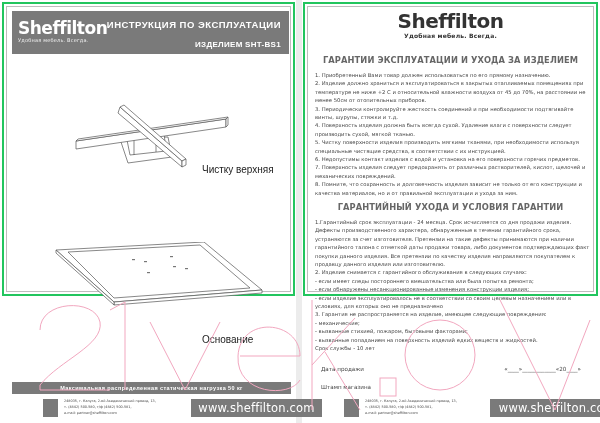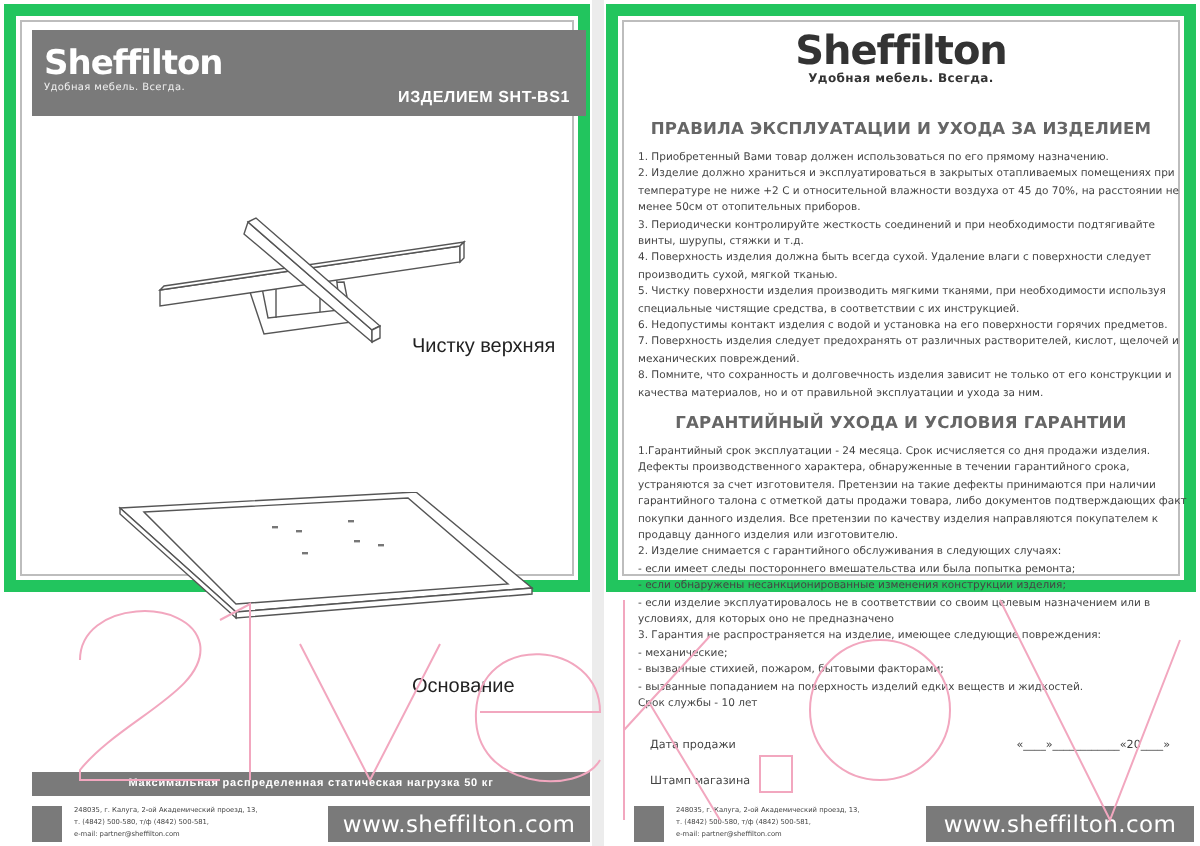--- a/index.html
+++ b/index.html
@@ -2,21 +2,21 @@
 <html><head>
 <meta charset="utf-8">
 <style>
   html, body { margin:0; padding:0; }
   body {
     width:600px; height:423px; background:#ffffff; position:relative; overflow:hidden;
     font-family:"DejaVu Sans", sans-serif; color:#333;
   }
   .page {
     position:absolute; top:2px; height:294px; background:#fff;
-    border:6px solid #22c55e; box-shadow: inset 0 0 0 2px #fff, inset 0 0 0 3px #bdbdbd;
+    border:2px solid #22c55e; box-shadow: inset 0 0 0 2px #fff, inset 0 0 0 3px #bdbdbd;
     box-sizing:border-box;
   }
   .page.left { left:2px; width:293px; }
   .page.right { left:303px; width:295px; }
   .gap { position:absolute; left:296px; top:0; width:6px; height:423px; background:#ececec; }
 
   
   .l-header {
     position:absolute; left:8px; top:7px; width:277px; height:43px; background:#7a7a7a;
   }
@@ -27,21 +27,21 @@
   .l-subtitle { position:absolute; right:8px; top:29px; color:#fff; font-family:"Liberation Sans", sans-serif; font-weight:bold; font-size:8px; letter-spacing:0.3px; }
 
   .caption { position:absolute; font-family:"Liberation Sans", sans-serif; font-size:10px; color:#222; }
 
   .load-band {
     position:absolute; left:8px; top:378px; width:279px; height:12px; background:#7a7a7a;
     color:#fff; font-family:"Liberation Sans", sans-serif; font-weight:bold; font-size:5.5px; letter-spacing:0.4px;
     text-align:center; line-height:12px;
   }
 
-  .footer { position:absolute; top:396px; height:20px; }
+  .footer { position:absolute; top:396px; height:20px;margin-left:31px; }
   .footer .sq { position:absolute; left:0; top:1px; width:15px; height:18px; background:#7a7a7a; }
   .footer .addr { position:absolute; left:21px; top:0; font-size:3.4px; line-height:6px; color:#444; white-space:nowrap; }
   .footer .url-band {
     position:absolute; top:1px; height:18px; background:#7a7a7a; color:#fff;
     font-family:"DejaVu Sans", sans-serif; font-size:11.5px; line-height:18px; text-align:center; letter-spacing:0.2px;
   }
 
   
   .r-logo { position:absolute; left:0; width:100%; top:6px; text-align:center; color:#333; }
   .r-logo .logo-word { font-size:20px; line-height:22px; color:#333; }
@@ -60,20 +60,21 @@
 <body>
 
 <div class="gap"></div>
 
 <div class="page left">
   <div class="l-header">
     <div class="logo-white">
       <div class="logo-word">Sheffilton</div>
       <div class="logo-tag">Удобная мебель. Всегда.</div>
     </div>
+    <div class="l-title">ИНСТРУКЦИЯ ПО ЭКСПЛУАТАЦИИ</div>
     <div class="l-subtitle">ИЗДЕЛИЕМ SHT-BS1</div>
   </div>
 
   <svg style="left:60px;top:95px;" width="175" height="70" viewBox="0 0 175 70">
     <g fill="#fff" stroke="#555" stroke-width="0.7">
 
       <polygon points="56,40 104,38 108,58 64,64"></polygon>
       <polygon points="62,36 100,34 102,52 66,56"></polygon>
       <line x1="70" y1="36" x2="70" y2="56"></line>
       <line x1="92" y1="35" x2="92" y2="53"></line>
@@ -119,21 +120,21 @@
     <div class="url-band" style="left:148px;width:131px;">www.sheffilton.com</div>
   </div>
 </div>
 
 <div class="page right">
   <div class="r-logo">
     <div class="logo-word">Sheffilton</div>
     <div class="logo-tag">Удобная мебель. Всегда.</div>
   </div>
 
-  <div class="r-heading" style="top:51px;">ПРАВИЛА ЭКСПЛУАТАЦИИ И УХОДА ЗА ИЗДЕЛИЕМ</div>
+  <div class="r-heading" style="top:51px;">ГАРАНТИИ ЭКСПЛУАТАЦИИ И УХОДА ЗА ИЗДЕЛИЕМ</div>
 
   <div class="r-body" style="top:67px;">
     <p>1. Приобретенный Вами товар должен использоваться по его прямому назначению.</p>
     <p>2. Изделие должно храниться и эксплуатироваться в закрытых отапливаемых помещениях при температуре не ниже +2 С и относительной влажности воздуха от 45 до 70%, на расстоянии не менее 50см от отопительных приборов.</p>
     <p>3. Периодически контролируйте жесткость соединений и при необходимости подтягивайте винты, шурупы, стяжки и т.д.</p>
     <p>4. Поверхность изделия должна быть всегда сухой. Удаление влаги с поверхности следует производить сухой, мягкой тканью.</p>
     <p>5. Чистку поверхности изделия производить мягкими тканями, при необходимости используя специальные чистящие средства, в соответствии с их инструкцией.</p>
     <p>6. Недопустимы контакт изделия с водой и установка на его поверхности горячих предметов.</p>
     <p>7. Поверхность изделия следует  предохранять от различных растворителей, кислот, щелочей и механических повреждений.</p>
     <p>8. Помните, что сохранность и долговечность изделия зависит не только от его конструкции и качества материалов, но и от правильной эксплуатации и ухода за ним.</p>

